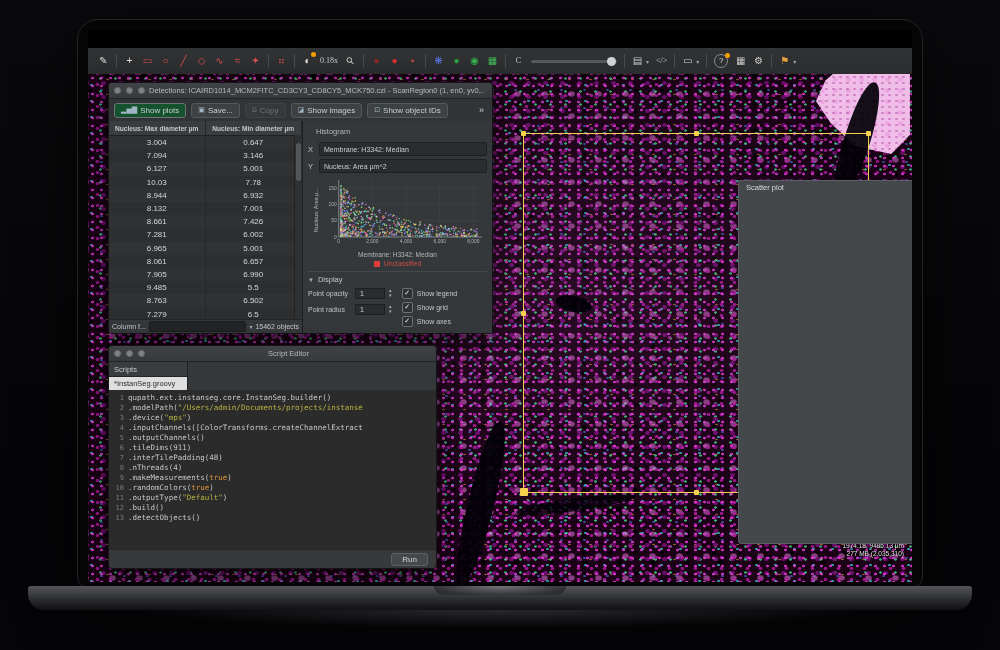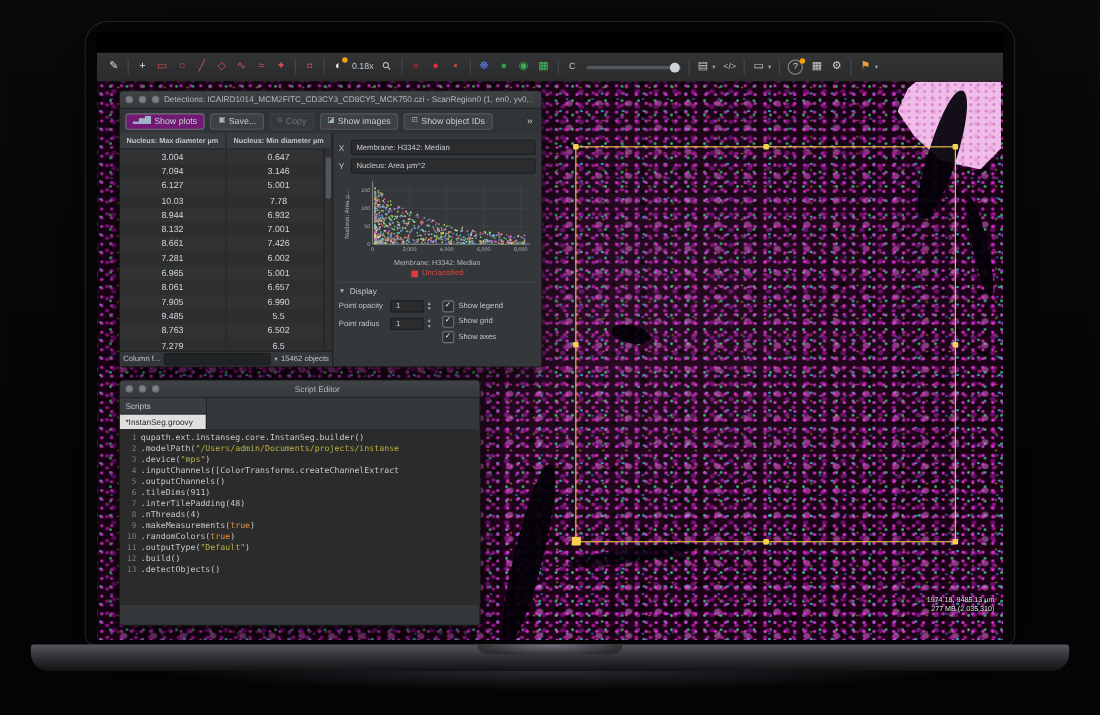--- a/index.html
+++ b/index.html
@@ -14,21 +14,21 @@
         background:linear-gradient(#55565b,#2c2d31 55%,#121214);border-radius:3px 3px 16px 16px;}
   .base::after{content:"";position:absolute;left:50%;top:0;transform:translateX(-50%);
         width:132px;height:9px;border-radius:0 0 10px 10px;
         background:radial-gradient(ellipse at 50% 0,#74757b,#2e2f33 75%);}
   .base-shadow{position:absolute;left:130px;top:610px;width:740px;height:18px;
         background:radial-gradient(ellipse at 50% 0,rgba(44,44,50,.9),transparent 70%);}
   
   .tbar{position:absolute;left:0;top:18px;right:0;height:26px;display:flex;align-items:center;
         gap:7px;padding:0 10px;background:linear-gradient(#313335,#2a2c2e);border-bottom:1px solid #1b1c1d;}
   .tb-icon{position:relative;font-size:10px;color:#ccc;min-width:11px;text-align:center;line-height:14px;}
-  .tb-text{font-size:8px;color:#c6cacd;}
+  .tb-text{font-size:8px;color:#c6cacd;font-family:Liberation Serif, serif;}
   .tb-sep{width:1px;height:14px;background:#484a4c;}
   .tb-caret{font-size:6px;color:#9aa0a4;margin-left:-4px;}
   .circle{border:1px solid #8b8f92;border-radius:50%;width:12px;height:12px;line-height:12px;font-size:8px;min-width:12px;}
   .rot45{transform:rotate(-45deg);display:inline-block;}
   .badge::after{content:"";position:absolute;top:-2px;right:-3px;width:5px;height:5px;border-radius:50%;background:#f59f00;}
   .tb-slider{width:86px;height:3px;background:#55585a;border-radius:2px;position:relative;}
   .tb-slider::after{content:"";position:absolute;right:1px;top:-3px;width:9px;height:9px;border-radius:50%;background:#d0d3d5;}
   
   .viewer{position:absolute;left:0;top:44px;right:0;bottom:0;overflow:hidden;}
   .tissue{position:absolute;inset:0;background-color:#1c0217;
@@ -66,21 +66,21 @@
        display:flex;align-items:center;position:relative;border-radius:4px 4px 0 0;}
   .tl{width:7px;height:7px;border-radius:50%;background:#7e8082;margin-left:5px;border:1px solid #6a6c6e;box-sizing:border-box;}
   .title{position:absolute;left:40px;right:8px;text-align:center;font-size:7.5px;color:#b6b9bb;
        white-space:nowrap;overflow:hidden;}
   
   #det-win{left:20px;top:52px;width:383px;height:250px;}
   .dtb{display:flex;align-items:center;gap:5px;padding:3px 5px;height:16px;background:#313436;border-bottom:1px solid #232425;}
   .btn{display:flex;align-items:center;gap:3px;background:#3e4143;border:1px solid #55595b;border-radius:3px;
        color:#c9ced1;font-size:8px;padding:2px 6px;white-space:nowrap;}
   .btn .bicon{font-size:7px;color:#9fb6c4;line-height:8px;}
-  .btn.active{background:#701a75;border-color:#6e7376;}
+  .btn.active{background:#14532d;border-color:#6e7376;}
   .btn.disabled{opacity:.4;}
   .overflow{margin-left:auto;color:#cfd3d6;font-size:9px;padding-right:3px;}
   .det-body{position:absolute;left:0;top:38px;right:0;bottom:0;}
   .tablewrap{position:absolute;left:0;top:0;width:193px;bottom:14px;background:#2c2e30;overflow:hidden;}
   .thead{display:flex;height:14px;background:#3a3d3f;border-bottom:1px solid #202122;}
   .th{flex:1;font-size:6.6px;font-weight:bold;color:#c3c7ca;display:flex;align-items:center;justify-content:center;
       border-right:1px solid #232425;white-space:nowrap;overflow:hidden;}
   .tr{display:flex;height:13.2px;}
   .tr:nth-child(odd){background:#303234;}
   .td{flex:1;font-size:8px;color:#d3d6d8;display:flex;align-items:center;justify-content:center;border-right:1px solid #26282a;}
@@ -328,20 +328,24 @@
               </div>
           </div>
           <div class="det-footer">
             <span class="ffilter-label">Column f...</span>
             <div class="finput"></div>
             <span class="fcaret">▾</span>
             <span class="fcount">15462 objects</span>
           </div>
 
           <div class="ppanel">
+            <div class="tabs">
+              <div class="tab">Histogram</div>
+              <div class="tab sel">Scatter plot</div>
+            </div>
             <div class="axisrow">
               <span class="axlabel">X</span>
               <div class="combo">Membrane: H3342: Median</div>
             </div>
             <div class="axisrow">
               <span class="axlabel">Y</span>
               <div class="combo">Nucleus: Area µm^2</div>
             </div>
             <div class="plotbox">
               <div class="ylabel">Nucleus: Area µ...</div>
@@ -1225,20 +1229,23 @@
               <div class="cl">
                 <span class="ln">12</span>
                 <span class="code">    .build()</span>
               </div>
               <div class="cl">
                 <span class="ln">13</span>
                 <span class="code">    .detectObjects()</span>
               </div>
             </div>
         </div>
+        <div class="se-footer">
+          <button class="run-btn">Run</button>
+        </div>
       </div>
 
     </div>
   </div>
 
   <div class="base"></div>
   <div class="base-shadow"></div>
 
 
 </div>

